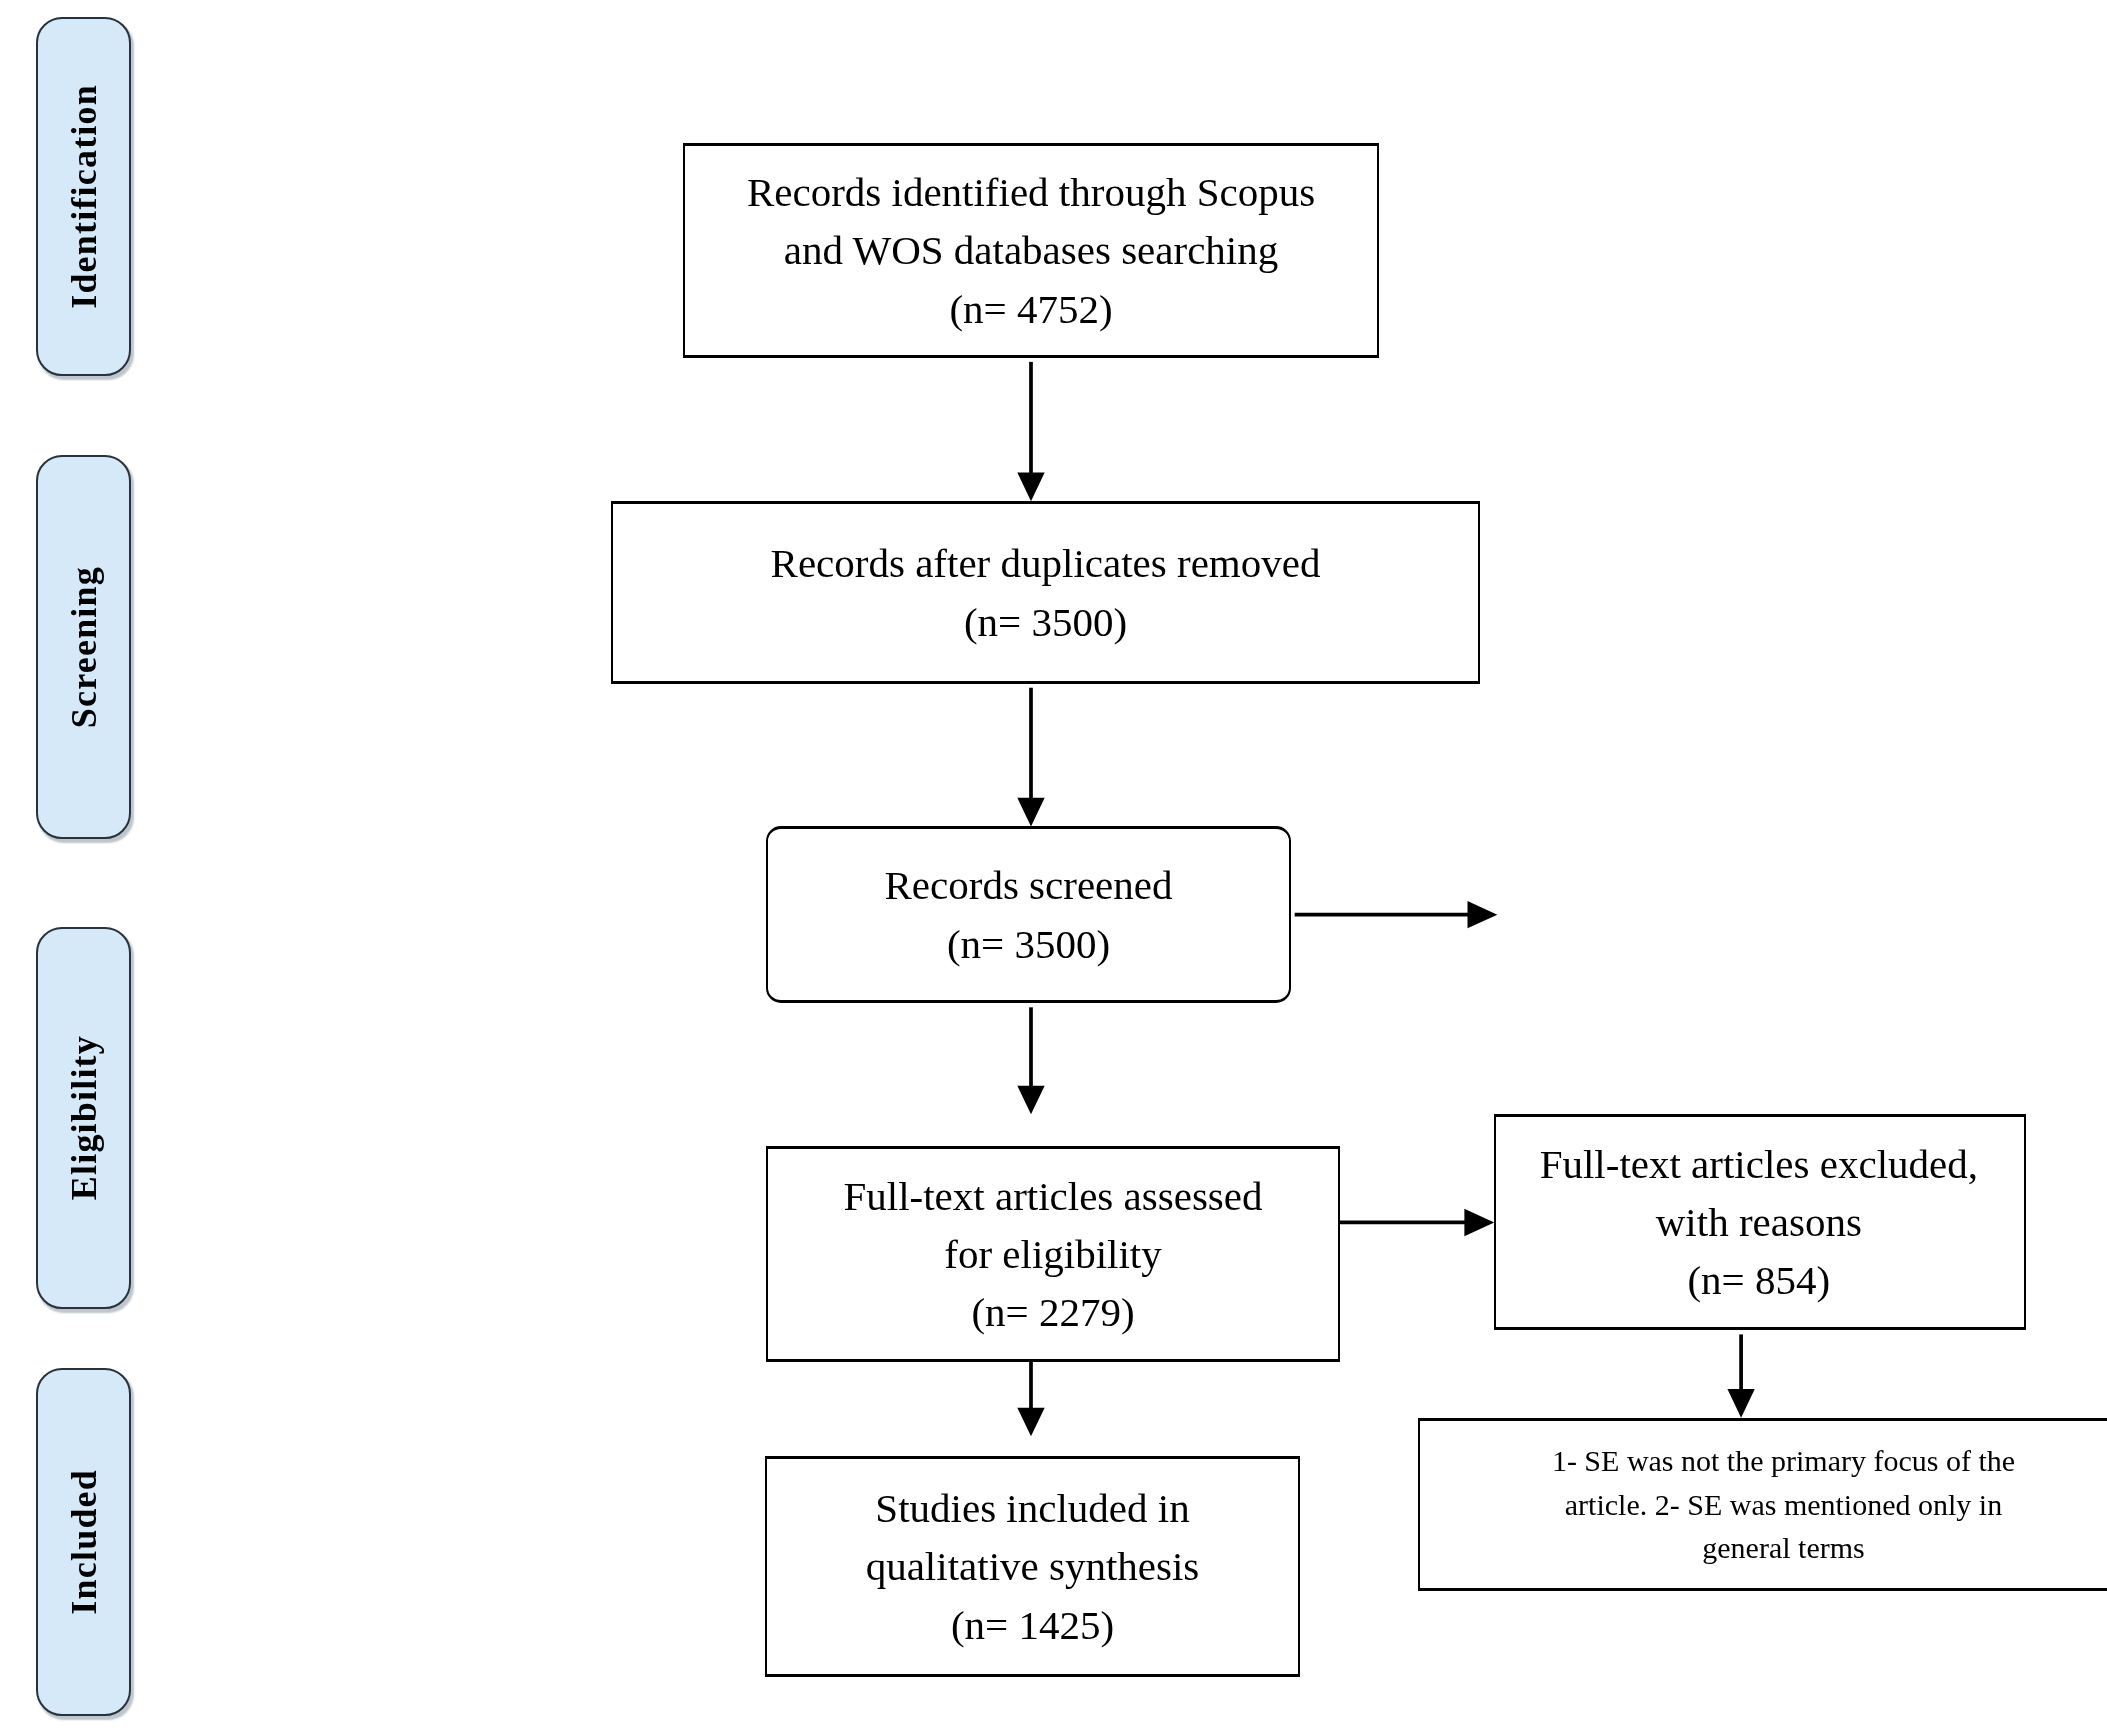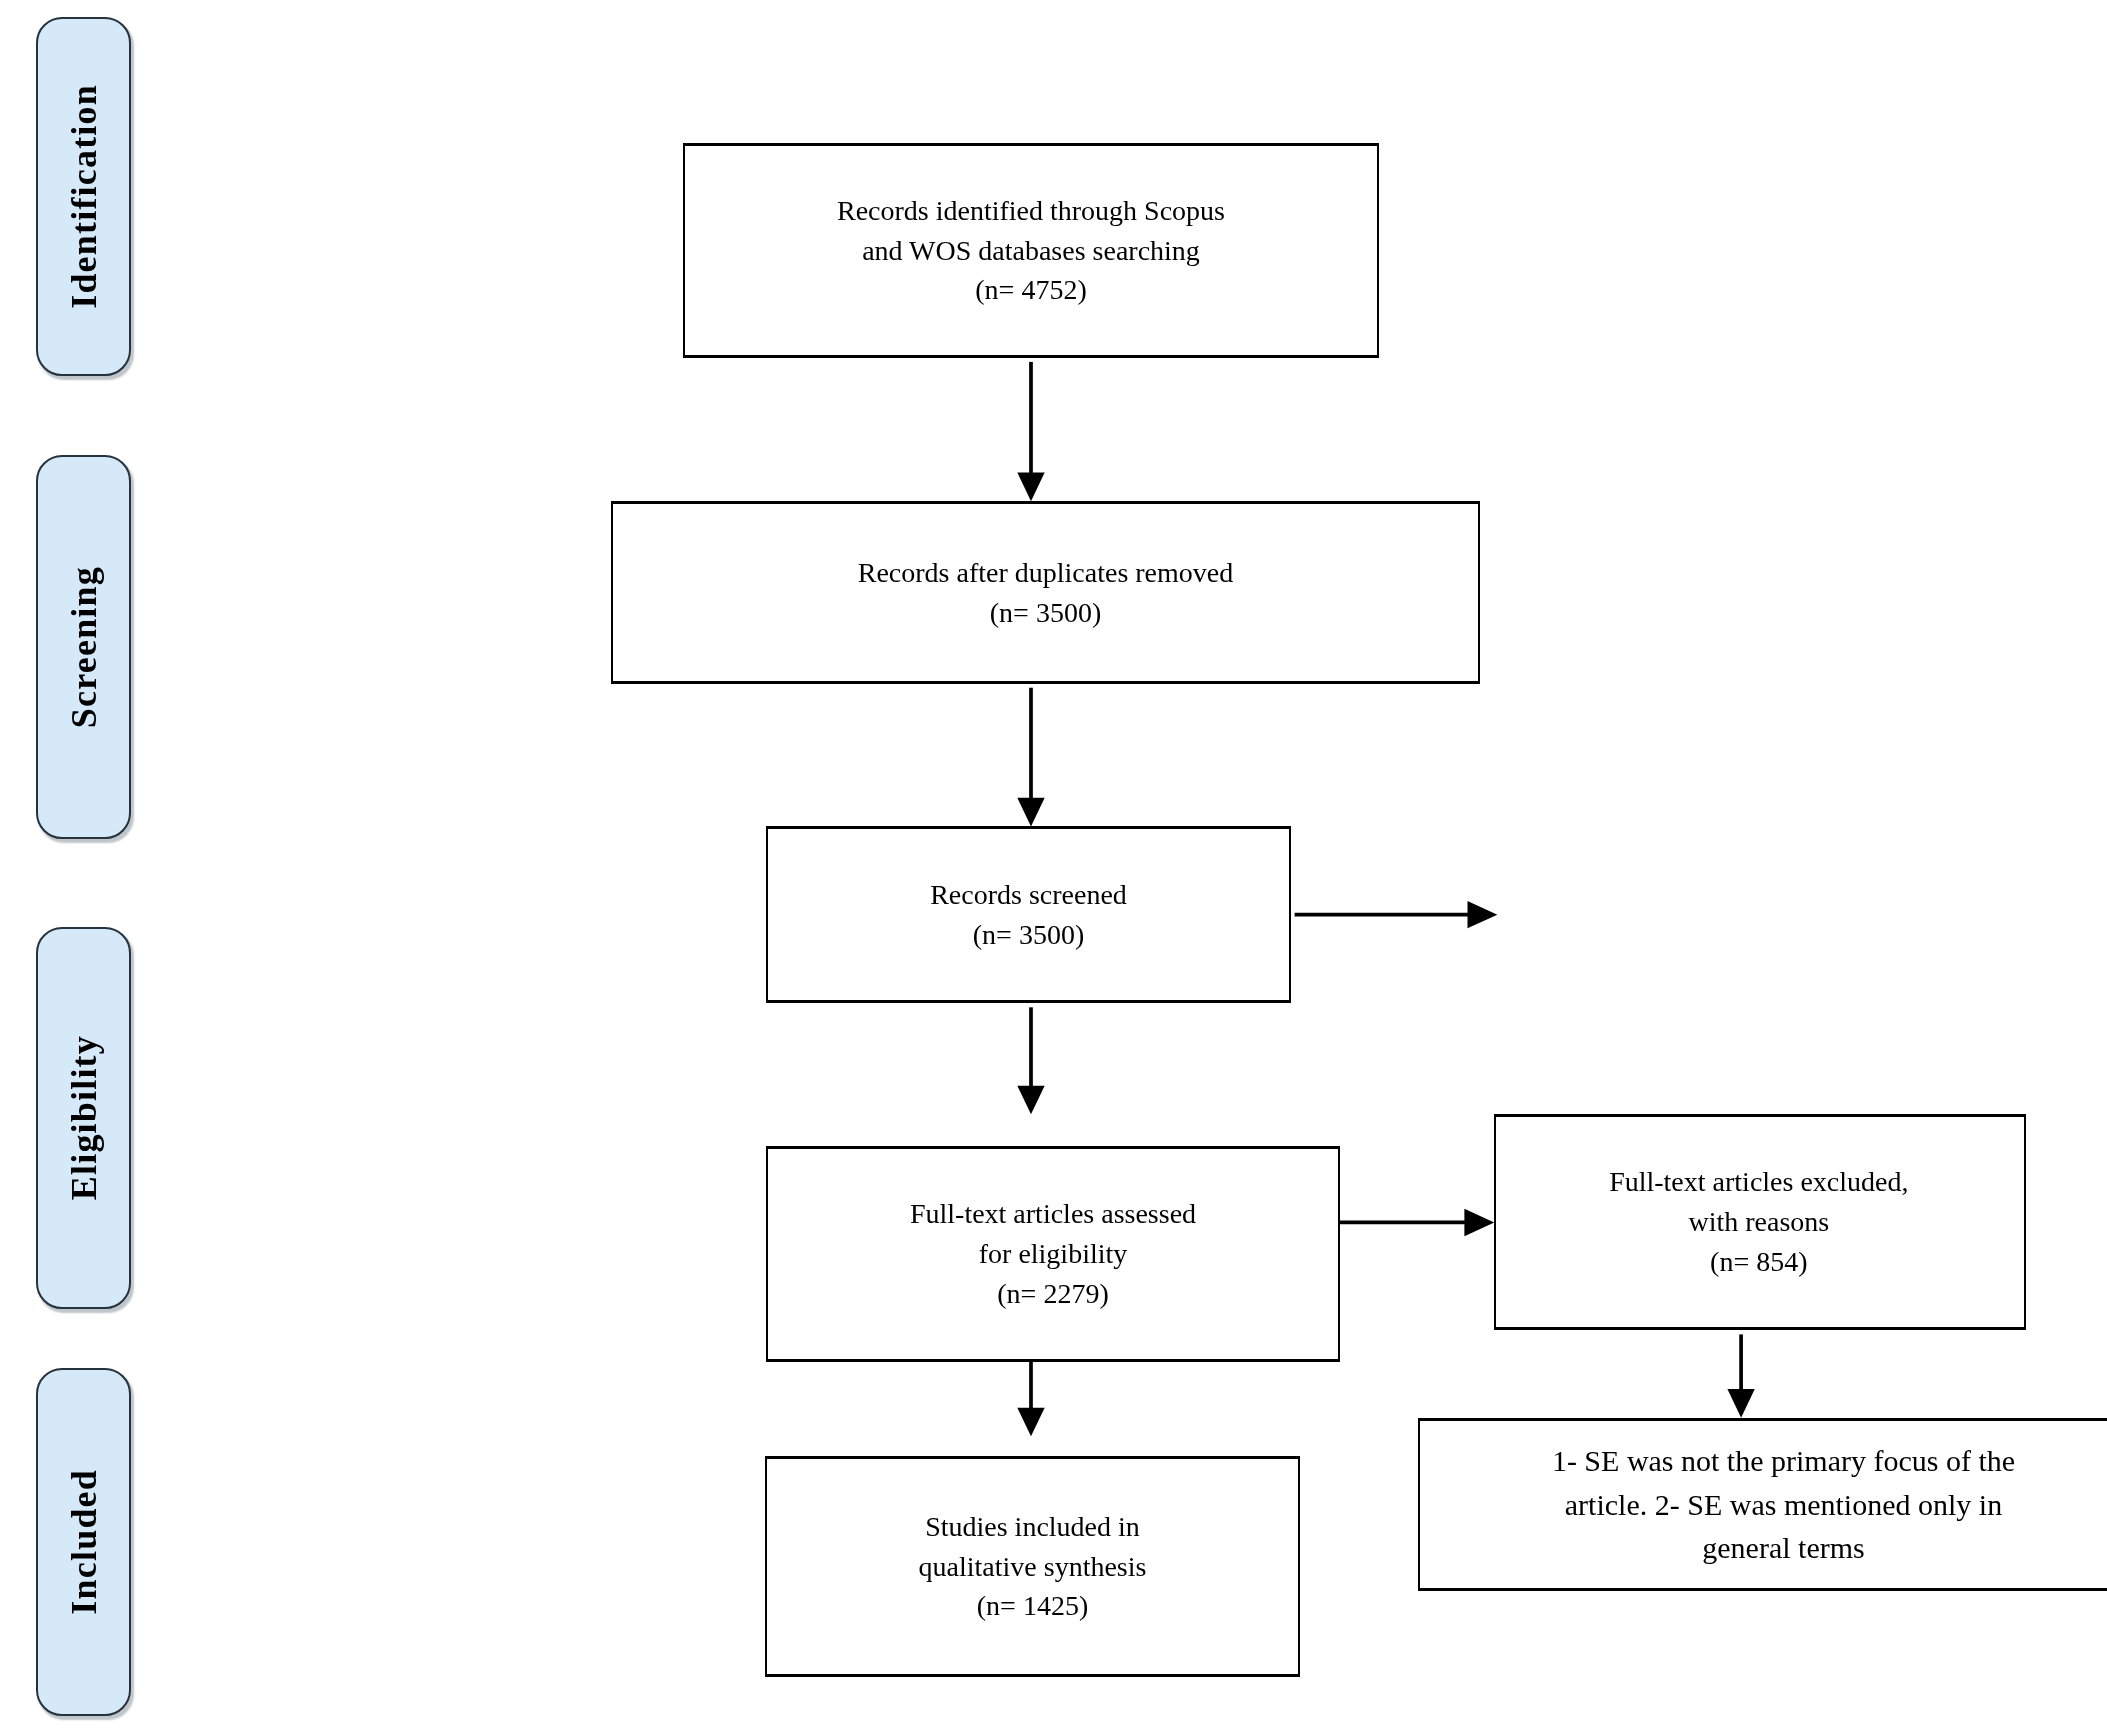--- a/index.html
+++ b/index.html
@@ -48,28 +48,28 @@
   .fbox{
     position:absolute;
     background:#fff;
     border:2.5px solid var(--box-border);
     border-top-width:3.7px;
     border-bottom-width:3.7px;
     display:flex;
     align-items:center;
     justify-content:center;
     text-align:center;
-    font-size:28px;
+    font-size:41px;
     line-height:1.42;
     white-space:pre-line;
     padding:6.2px 12.4px;
   }
   .box-identified{left:683px;top:143px;width:696px;height:215px;}
   .box-deduplicated{left:599px;top:501px;width:869px;height:183px;margin-left:12px;}
-  .box-screened{left:766px;top:826px;width:525px;height:177px;}
+  .box-screened{left:766px;top:826px;width:525px;height:177px;border-radius:15px;}
   .box-fulltext-assessed{left:766px;top:1146px;width:574px;height:216px;}
   .box-included-studies{left:765px;top:1436px;width:535px;height:221px;margin-top:20px;}
   .box-records-excluded{left:1497px;top:779px;width:529px;height:247px;}
   .box-fulltext-excluded{left:1494px;top:1114px;width:532px;height:216px;padding-left:10px;}
   .box-exclusion-reasons{left:1418px;top:1418px;width:731px;height:173px;font-size:30px;line-height:1.45;}
 
   
   .arrows{
     position:absolute;
     left:0;top:0;

